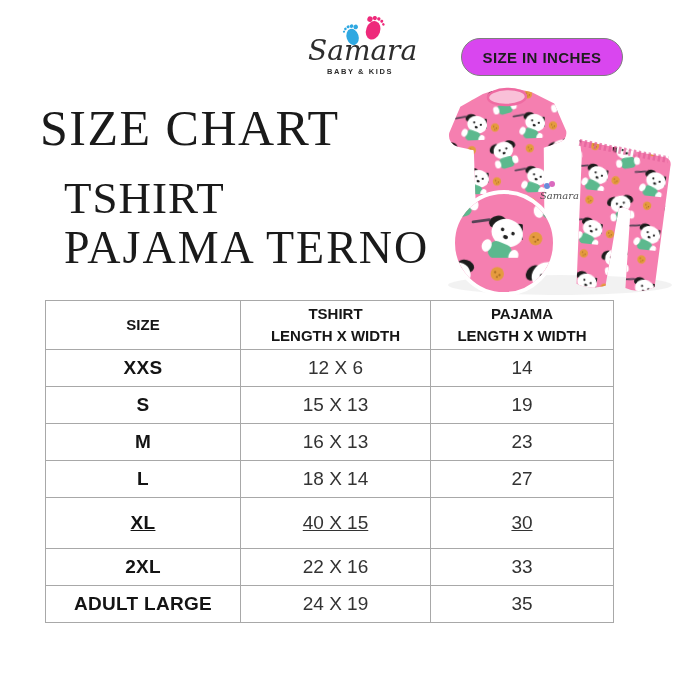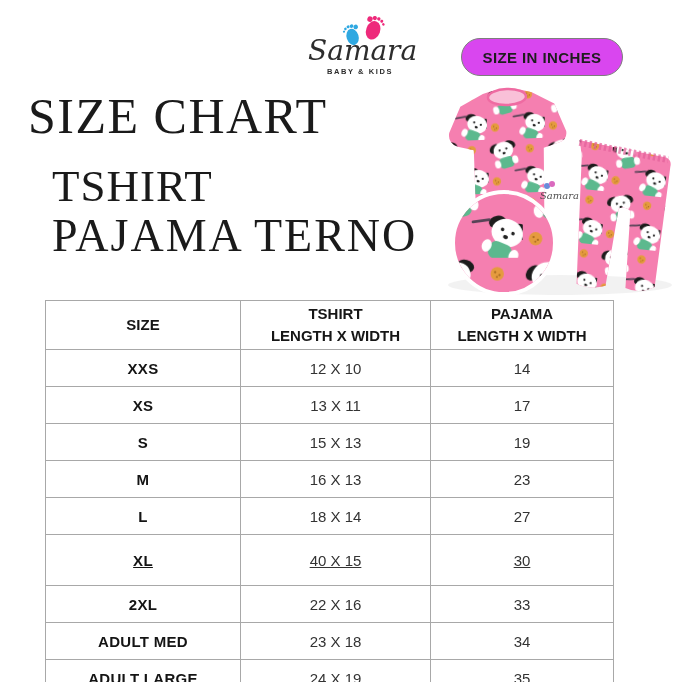--- a/index.html
+++ b/index.html
@@ -12,37 +12,37 @@
   .logo .script{font-family:"DejaVu Serif",serif;font-style:italic;font-size:28px;fill:#2d2d2d;}
   .logo .tag{font-family:"Liberation Sans",sans-serif;font-weight:bold;font-size:7.5px;letter-spacing:1.6px;fill:#2d2d2d;}
   
   .badge{
     position:absolute;left:461px;top:38px;width:160px;height:36px;
     border:1.5px solid #7d7d7d;border-radius:20px;background:#d946ef;
     display:flex;align-items:center;justify-content:center;
     font-weight:bold;font-size:15px;letter-spacing:.4px;color:#1d1d1d;
   }
   
-  .title,.sub{font-family:"Liberation Serif",serif;font-weight:400;color:#1a1a1a;position:absolute;line-height:1;margin:0;}
+  .title,.sub{font-family:"Liberation Serif",serif;font-weight:400;color:#1a1a1a;position:absolute;line-height:1;margin:12px;}
   .title{left:28px;top:91px;font-size:50px;letter-spacing:1.5px;}
   .sub1{left:52px;top:164px;font-size:45px;letter-spacing:1px;}
   .sub2{left:52px;top:213px;font-size:46px;letter-spacing:2px;}
   
   .product{position:absolute;left:430px;top:85px;width:252px;height:213px;}
   
   .size-table{
     position:absolute;left:45px;top:300px;width:568px;
     border-collapse:collapse;table-layout:fixed;background:#fff;
   }
   .size-table th,.size-table td{
     border:1px solid #a8a8a8;text-align:center;vertical-align:middle;padding:0;
   }
   .size-table th{height:48px;font-size:15px;color:#161616;font-weight:bold;}
   .size-table th span{display:block;line-height:1.45;}
-  .size-table td{height:36px;font-size:15px;color:#333;font-weight:400;}
+  .size-table td{height:36px;font-size:19px;color:#333;font-weight:400;}
   .size-table td.size{font-weight:bold;color:#141414;letter-spacing:.3px;}
   .size-table tr.tall td{height:50px;text-decoration:underline;}
 </style>
 </head>
 <body>
 
 <div class="canvas">
 
   <svg class="logo" viewBox="0 0 124 76" aria-hidden="true">
     <g>
@@ -156,27 +156,22 @@
         </th>
         <th>
           <span>PAJAMA</span>
           <span>LENGTH X WIDTH</span>
         </th>
       </tr>
     </thead>
     <tbody>
       <tr>
         <td class="size">XXS</td>
-        <td>12 X 10</td>
+        <td>12 X 6</td>
         <td>14</td>
-      </tr>
-      <tr>
-        <td class="size">XS</td>
-        <td>13 X 11</td>
-        <td>17</td>
       </tr>
       <tr>
         <td class="size">S</td>
         <td>15 X 13</td>
         <td>19</td>
       </tr>
       <tr>
         <td class="size">M</td>
         <td>16 X 13</td>
         <td>23</td>
@@ -190,25 +185,20 @@
         <td class="size">XL</td>
         <td>40 X 15</td>
         <td>30</td>
       </tr>
       <tr>
         <td class="size">2XL</td>
         <td>22 X 16</td>
         <td>33</td>
       </tr>
       <tr>
-        <td class="size">ADULT MED</td>
-        <td>23 X 18</td>
-        <td>34</td>
-      </tr>
-      <tr>
         <td class="size">ADULT LARGE</td>
         <td>24 X 19</td>
         <td>35</td>
       </tr>
     </tbody>
   </table>
 
 </div>
 
 </body></html>

